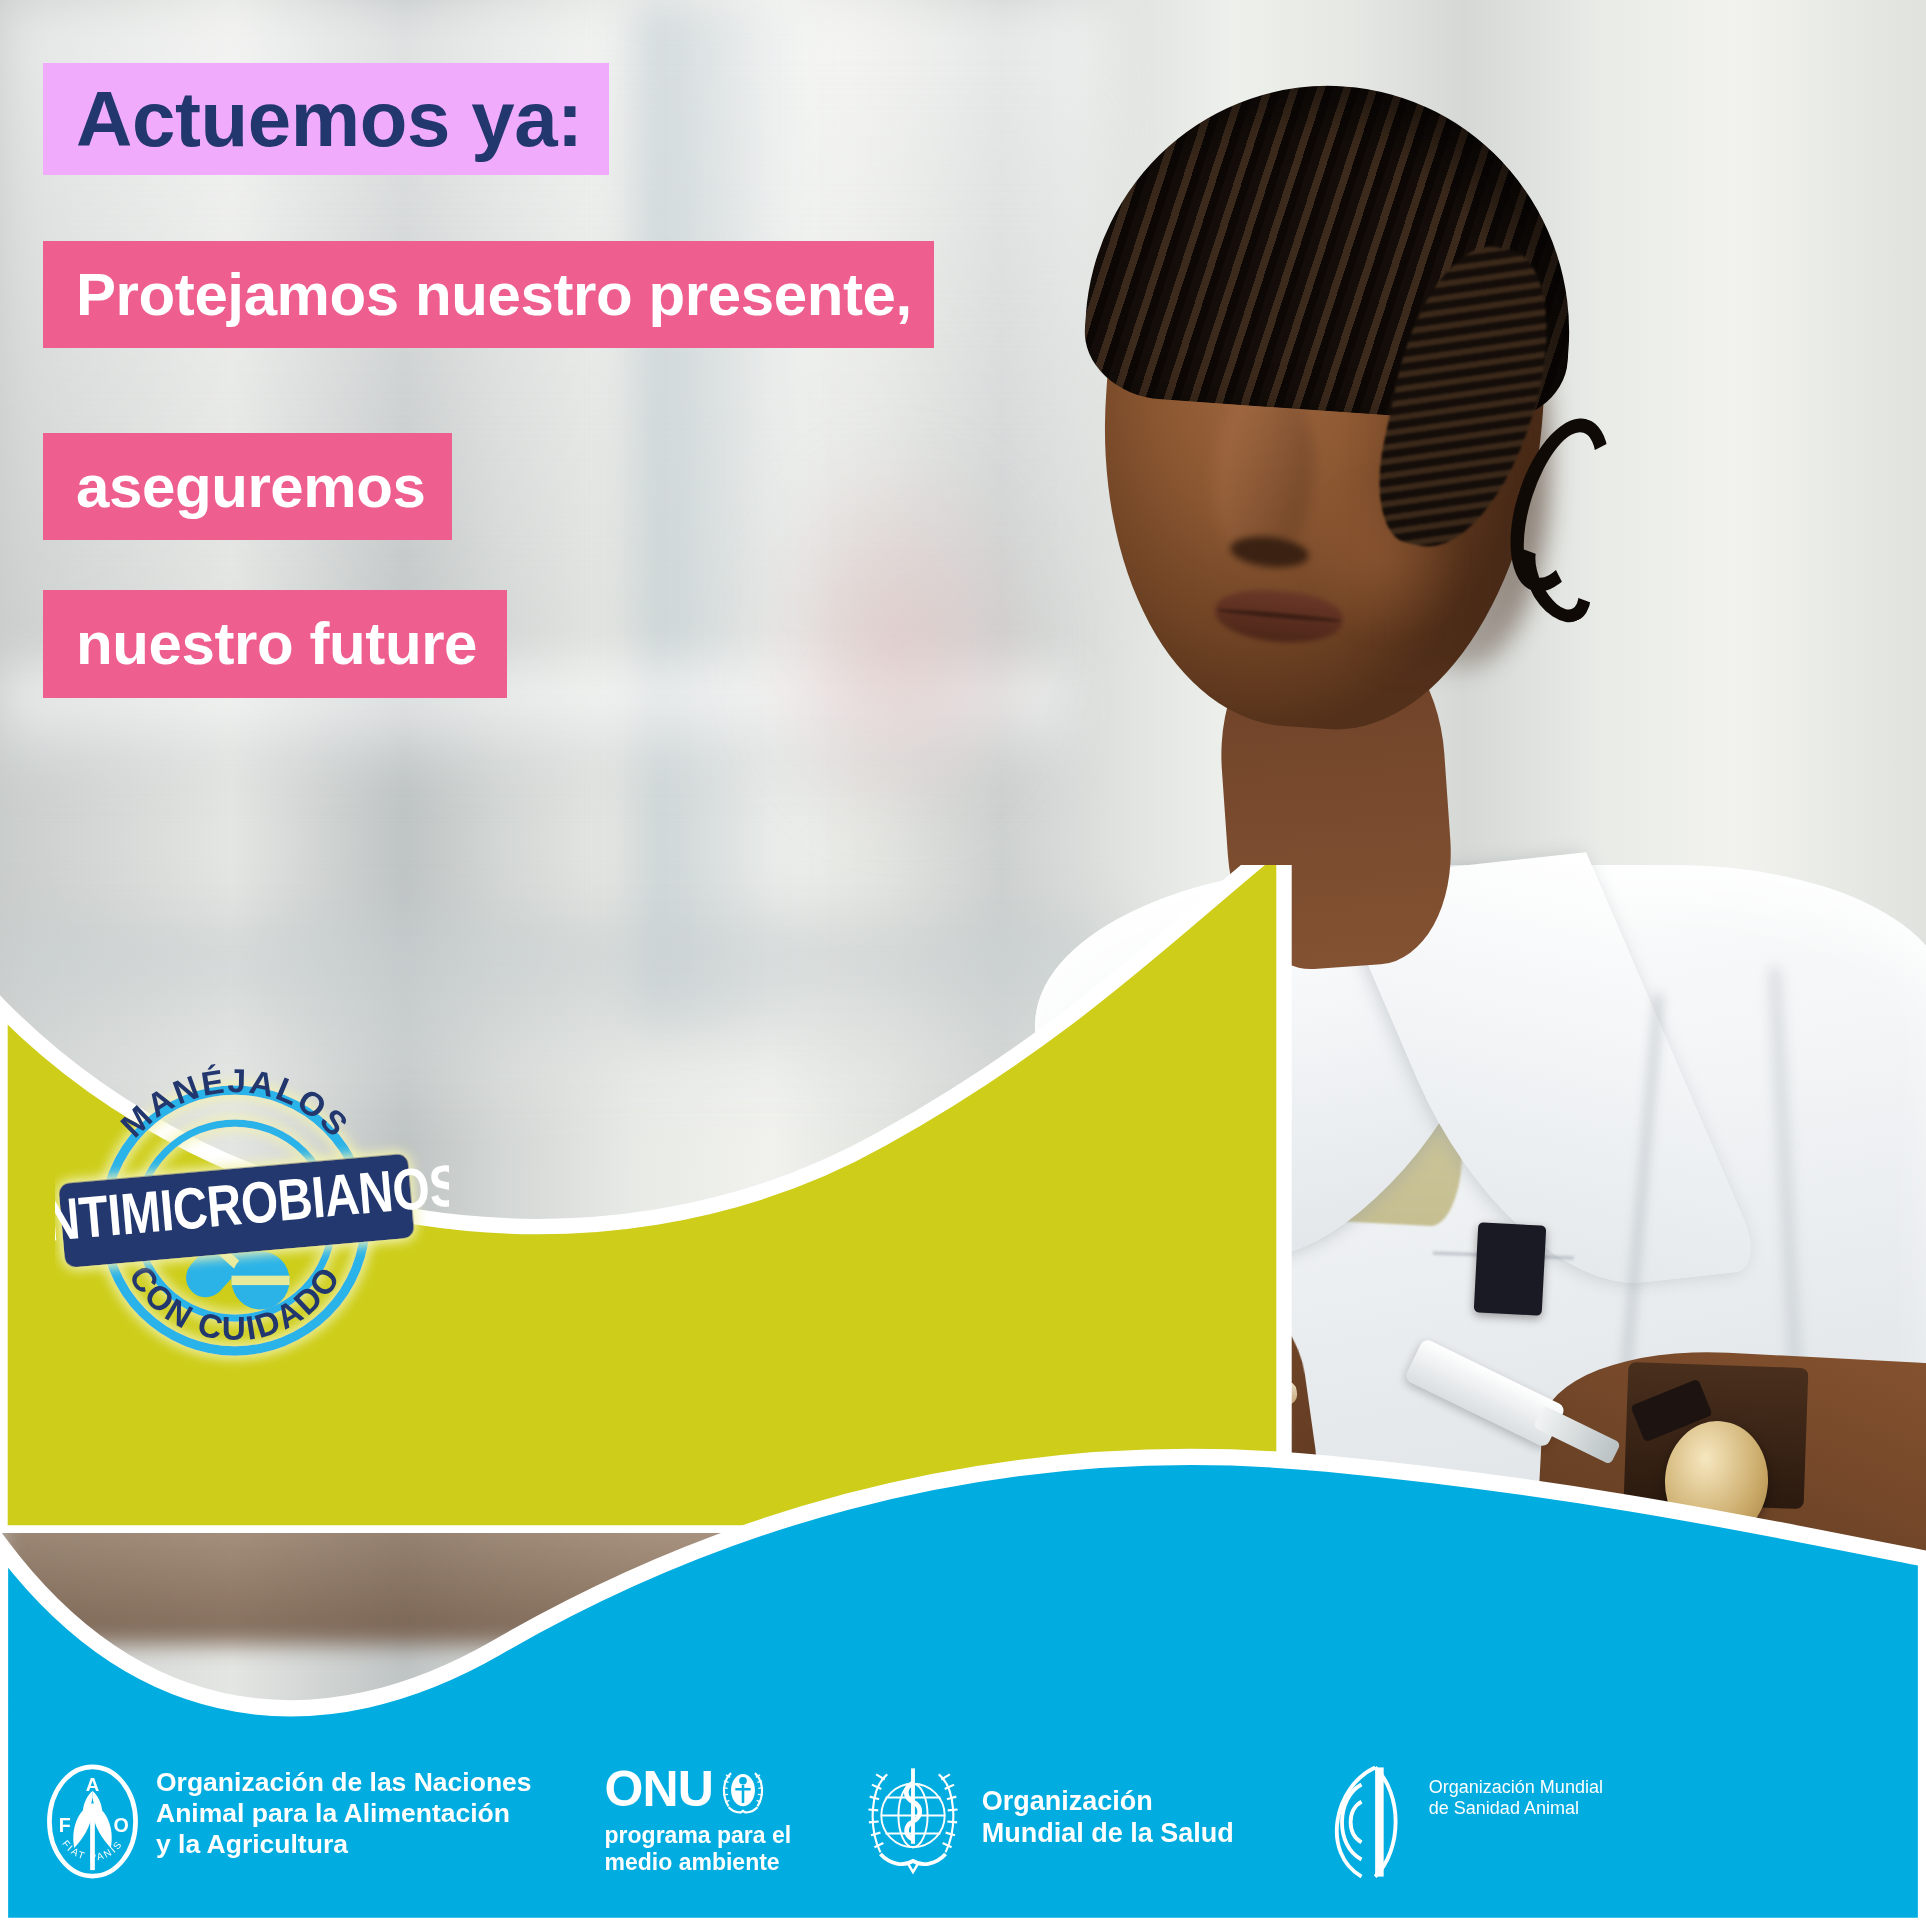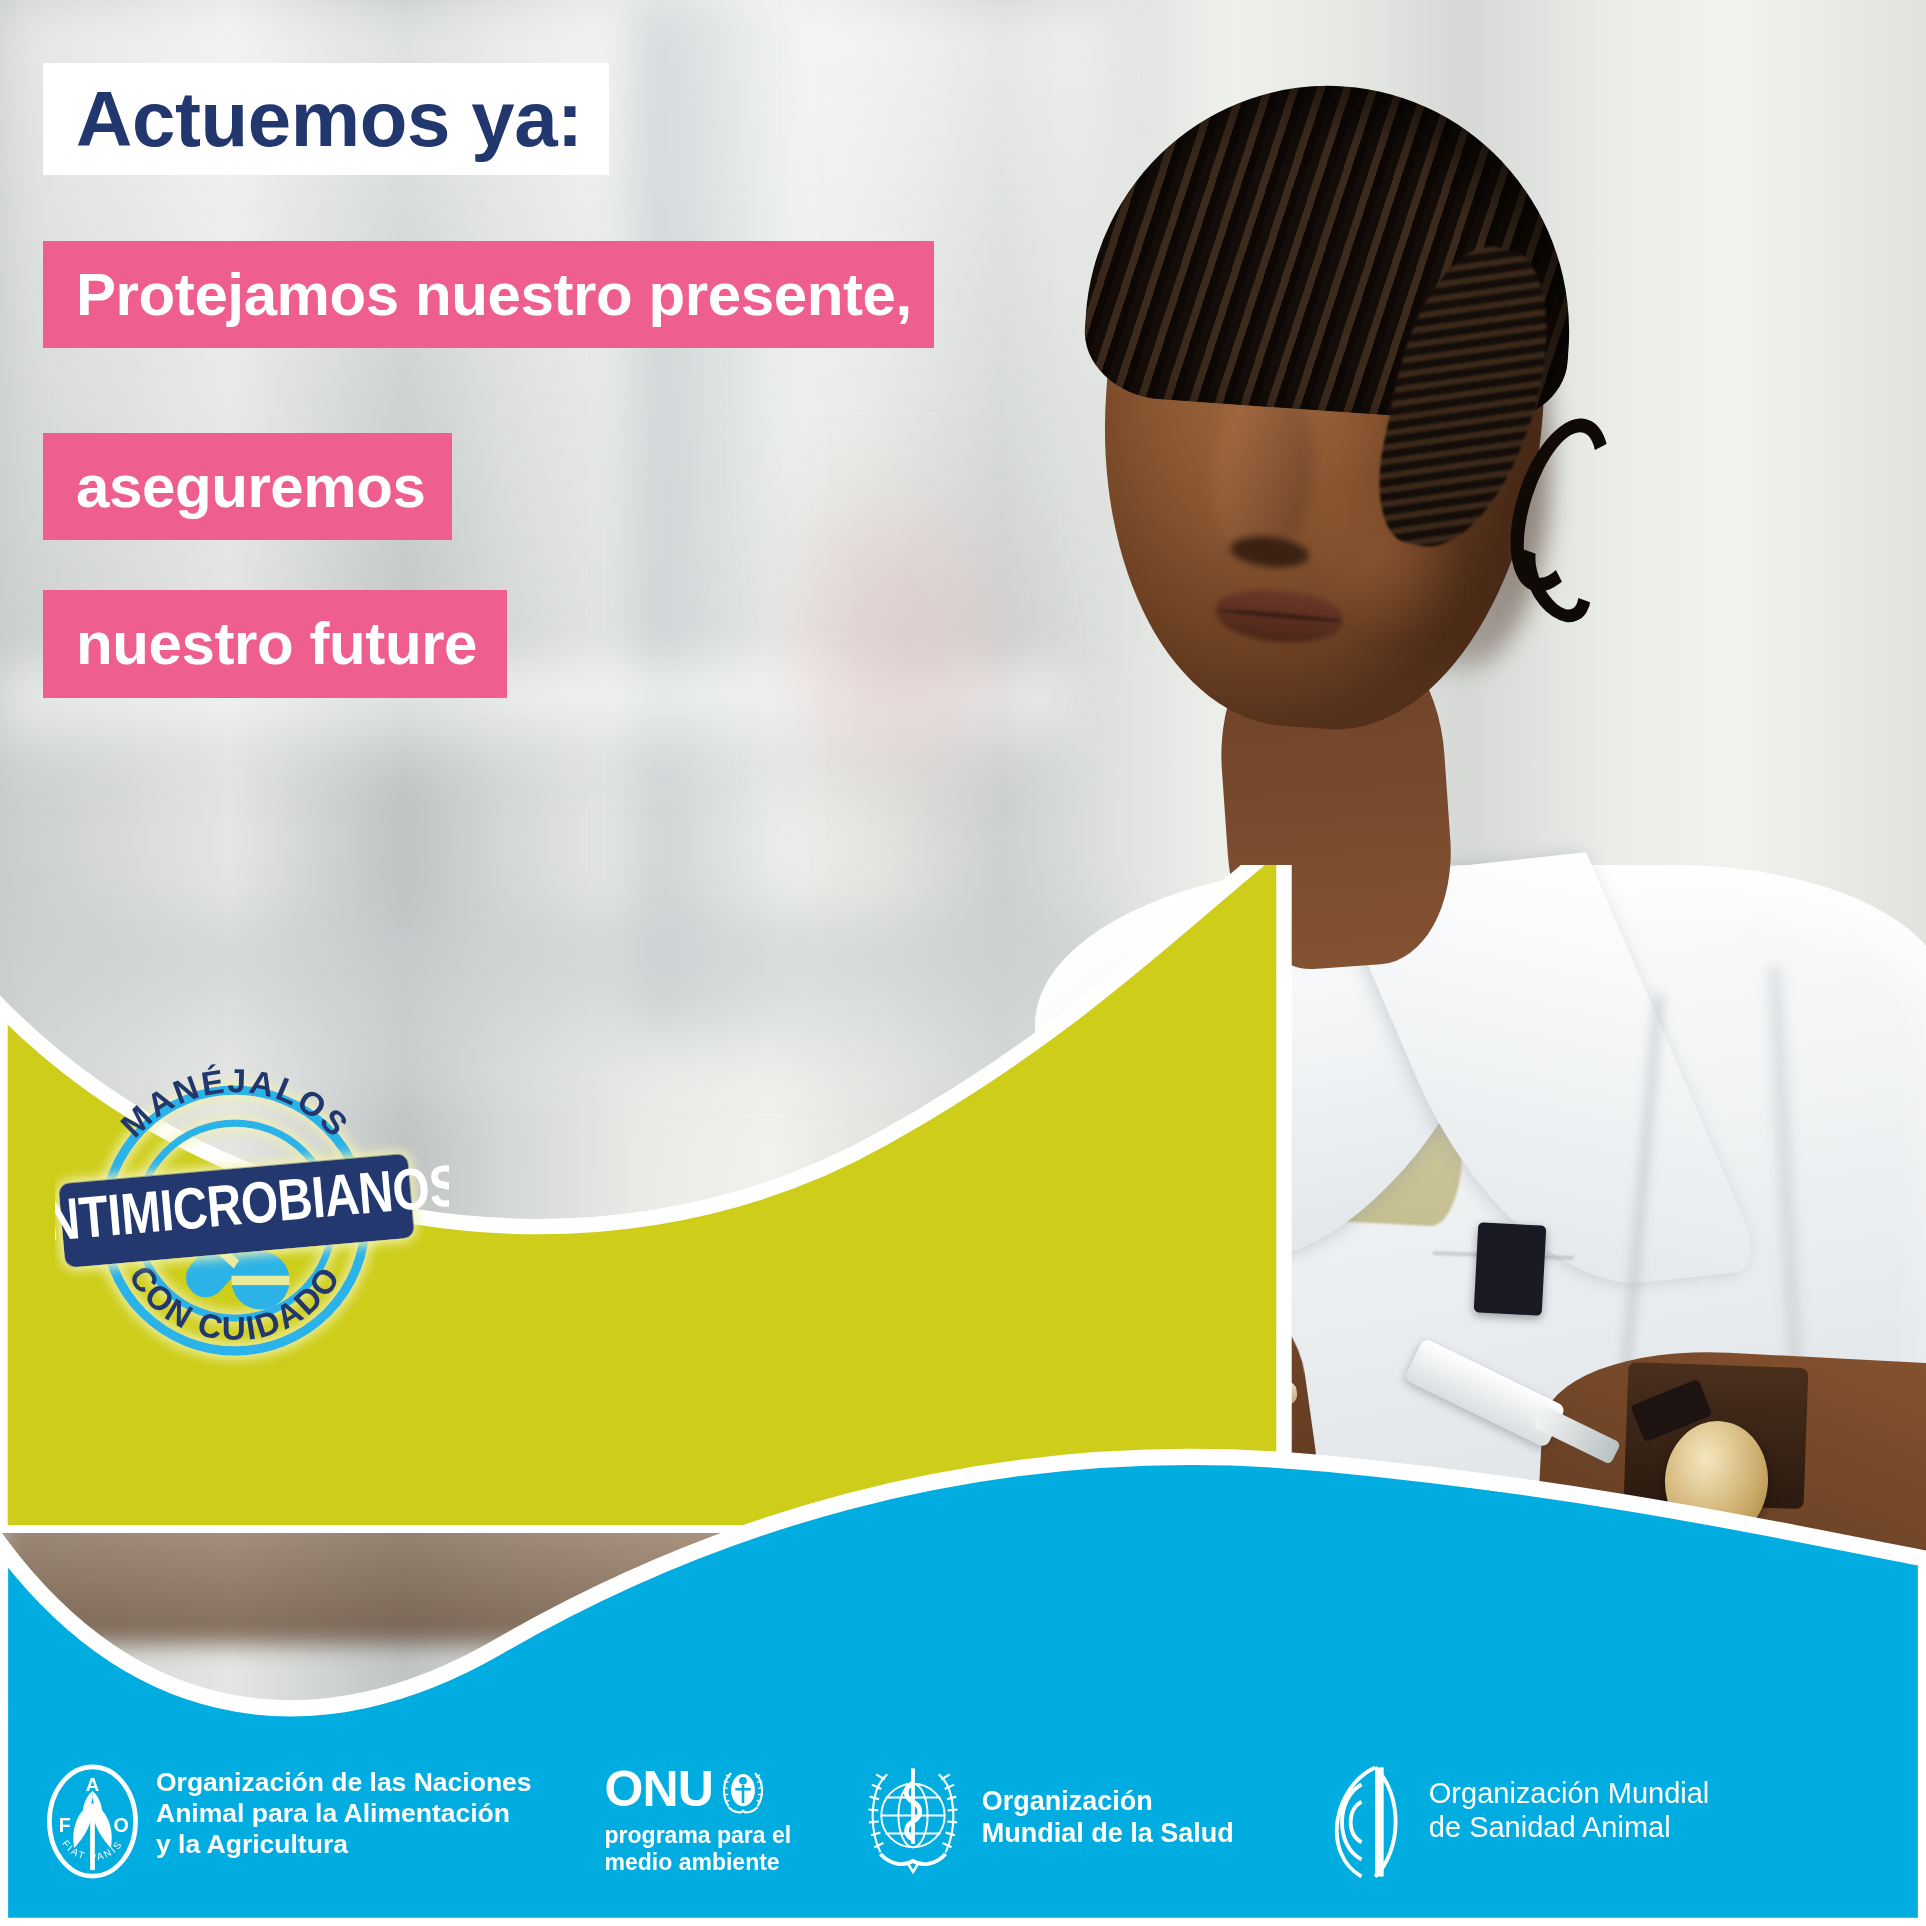--- a/index.html
+++ b/index.html
@@ -275,21 +275,21 @@
     position:absolute; left:0; top:1464px; width:1241px; height:180px;
     background:linear-gradient(180deg, rgba(150,110,78,.55), rgba(96,66,44,.75));
     filter:blur(11px);
   }
 
   
   .band { position:absolute; display:flex; align-items:center; }
   .band span { display:block; white-space:nowrap; font-weight:700; line-height:1; }
 
   .band-yellow {
-    left:43px; top:63px; height:112px; background:#ffffff; padding:0 26px 0 33px;
+    left:43px; top:63px; height:112px; background:#f0abfc; padding:0 26px 0 33px;
   }
   .band-yellow span { color:#22376e; font-size:78px; letter-spacing:-0.4px; }
 
   .band-pink1 {
     left:43px; top:241px; height:107px; background:#ee5e8e; padding:0 22px 0 33px;
   }
   .band-pink2 {
     left:43px; top:433px; height:107px; background:#ee5e8e; padding:0 26.5px 0 33px;
   }
   .band-pink3 {
@@ -318,21 +318,21 @@
 
   .fao-group  { margin-left:46px; }
   .fao-text   { font-size:26.5px; margin-left:17px; margin-top:2.6px; }
   .unep-group { margin-left:73px; }
   .unep-sub   { font-size:23px; margin-top:6.8px; }
   .unep-top   { display:flex; align-items:center; }
   .unep-onu   { color:#fff; font-weight:700; font-size:50px; line-height:.86; letter-spacing:-0.9px; }
   .who-group  { margin-left:68px; }
   .who-text   { font-size:27px; margin-left:14.6px; margin-top:22px; }
   .woah-group { margin-left:77px; }
-  .woah-text  { font-size:29px; margin-left:17px; margin-top:13px; font-weight:400; }
+  .woah-text  { font-size:18px; margin-left:17px; margin-top:13px; font-weight:400; }
 </style>
 </head>
 <body>
 
 <div id="poster">
 
   <div class="photo">
     <div class="bg-wall"></div>
     <div class="bg-blur1"></div>
     <div class="bg-window"></div>

